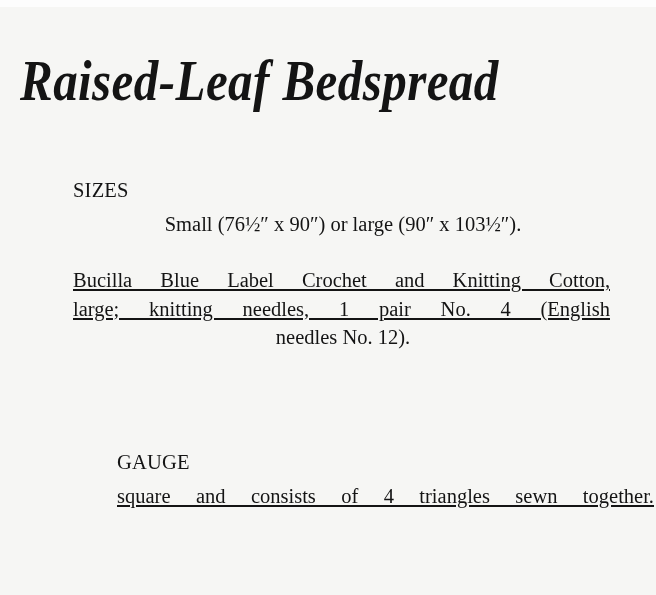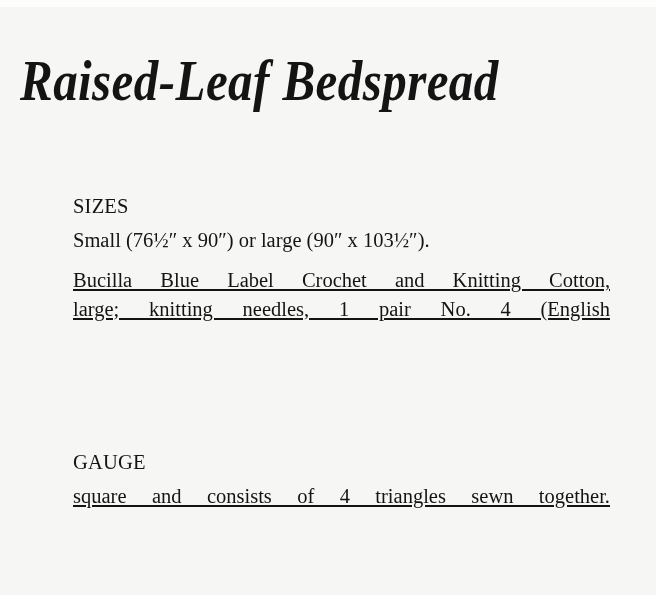--- a/index.html
+++ b/index.html
@@ -42,44 +42,46 @@
       font-size: 20.5px;
       line-height: 1;
       letter-spacing: 0.2px;
       margin: 0 0 9px 0;
       white-space: nowrap;
     }
     .body-line {
       font-size: 20.5px;
       line-height: 28.5px;
       white-space: nowrap;
+      text-align: center;
     }
     .justify {
       text-align: justify;
       text-align-last: justify;
       width: 537px;
       text-decoration: underline;
     }
-    #sec-sizes { top: 180px; margin-top: 16px; }
+    #sec-sizes { top: 180px; }
     #sec-materials { top: 266px; }
-    #sec-gauge { top: 452px; }
+    #sec-gauge { top: 452px; margin-left: 44px; }
   </style>
 </head>
 <body>
 
 <div class="top-strip"></div>
 
 <h1 class="title">Raised-Leaf Bedspread</h1>
 
 <div class="section" id="sec-sizes">
   <div class="heading">SIZES</div>
   <div class="body-line">Small (76½″ x 90″) or large (90″ x 103½″).</div>
 </div>
 
 <div class="section" id="sec-materials">
   <div class="body-line justify">Bucilla Blue Label Crochet and Knitting Cotton,</div>
   <div class="body-line justify">large; knitting needles, 1 pair No. 4 (English</div>
+  <div class="body-line">needles No. 12).</div>
 </div>
 
 <div class="section" id="sec-gauge">
   <div class="heading">GAUGE</div>
   <div class="body-line justify">square and consists of 4 triangles sewn together.</div>
 </div>
 
 </body></html>

